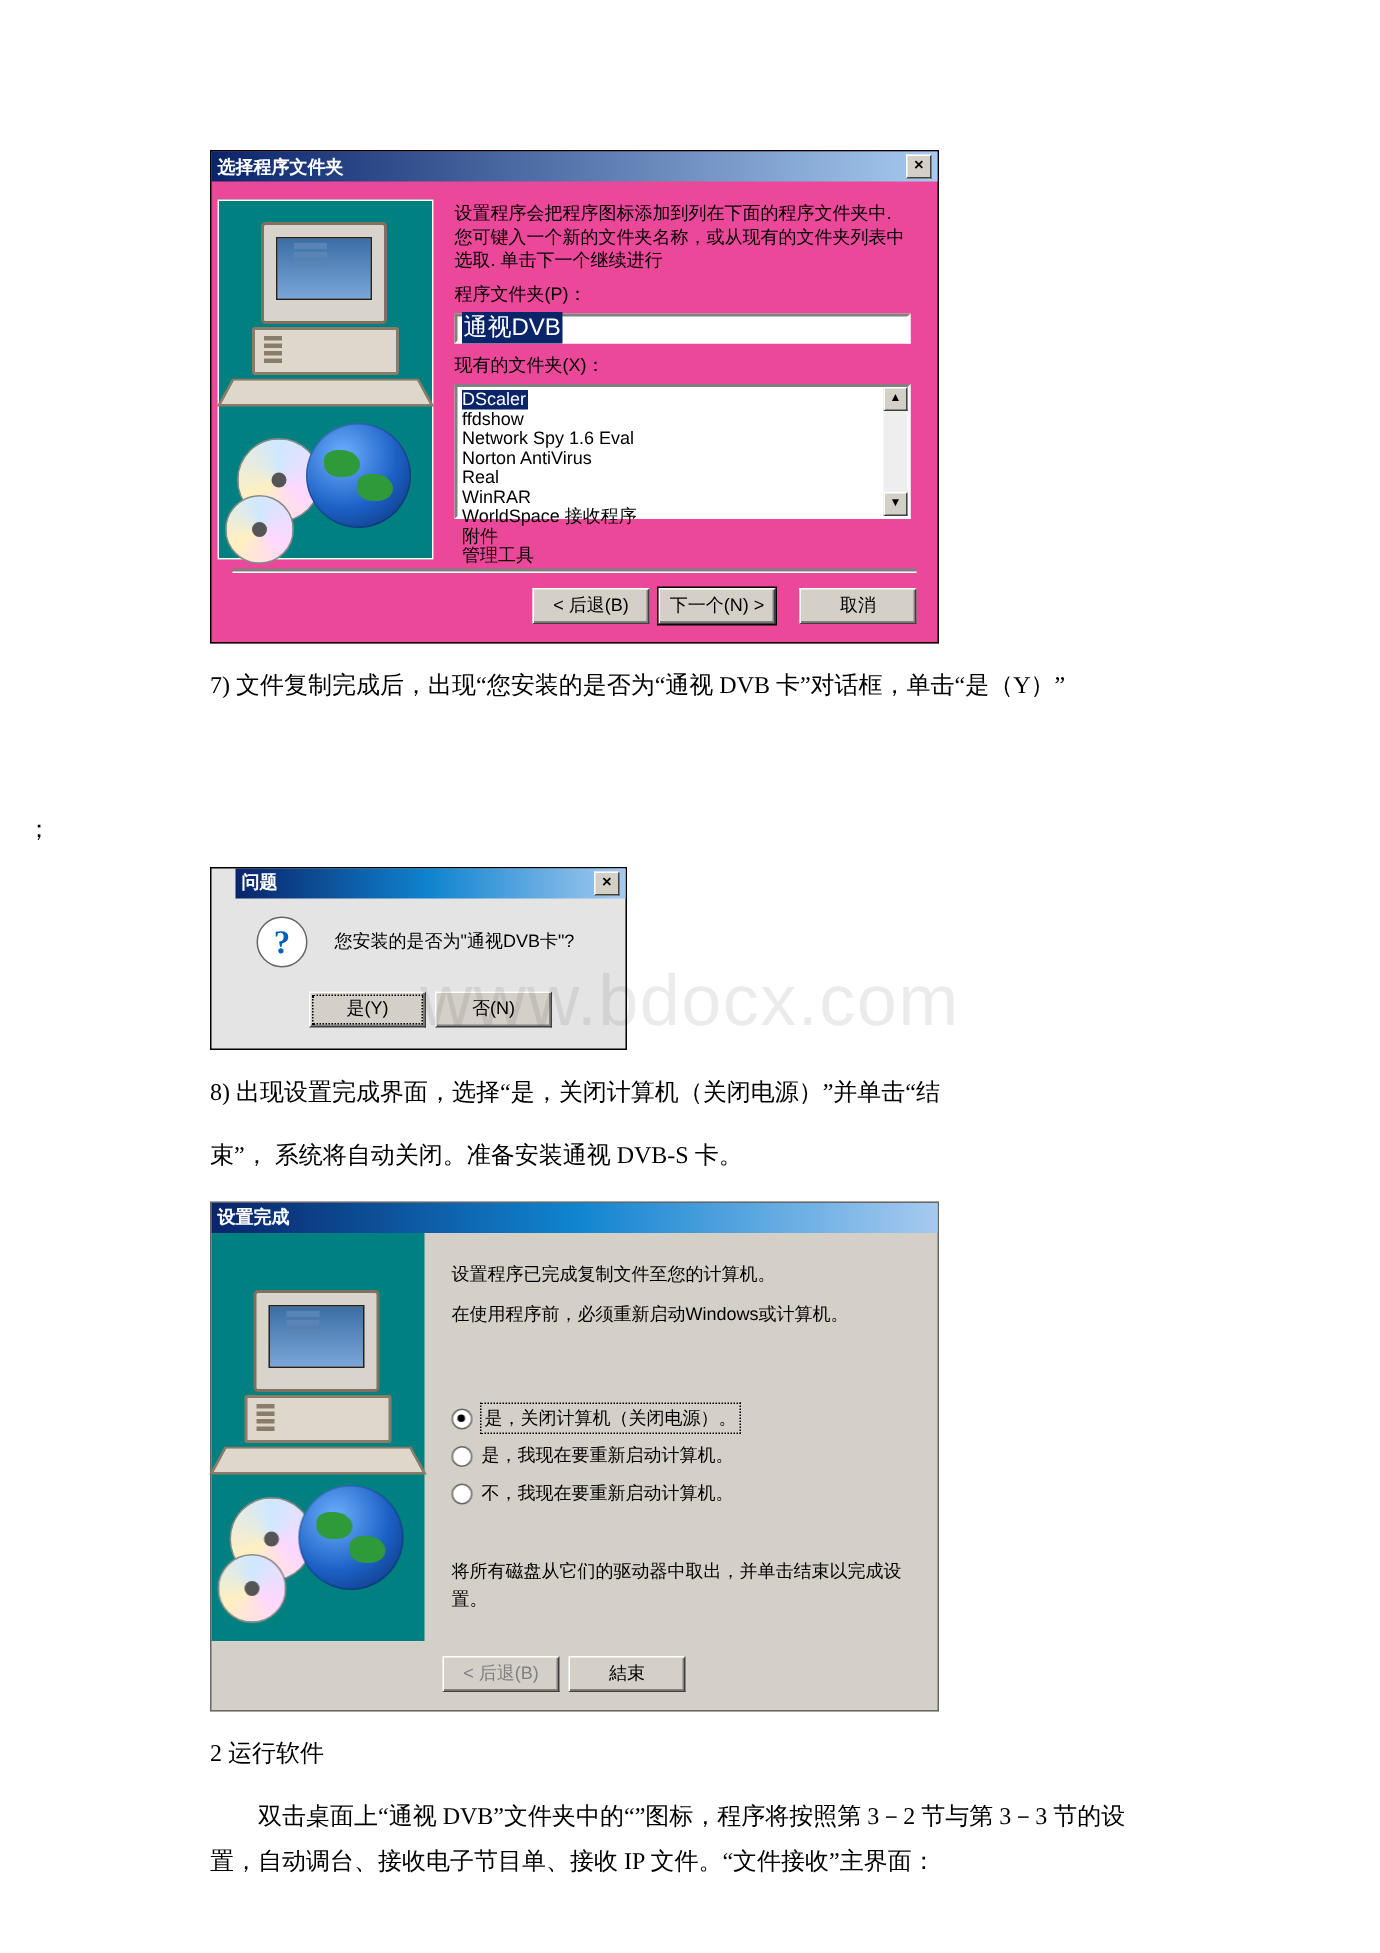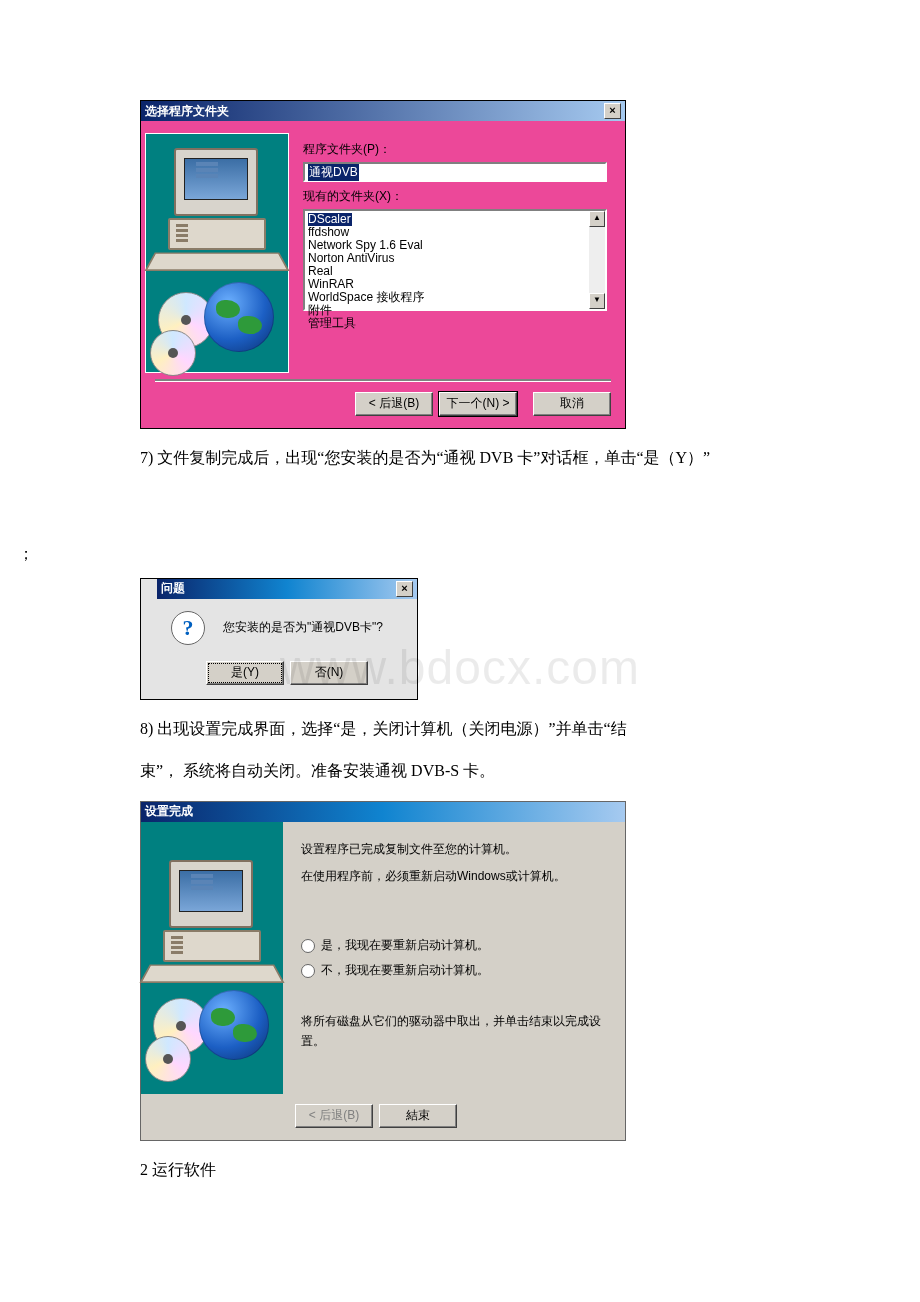--- a/index.html
+++ b/index.html
@@ -205,31 +205,31 @@
   .sunken {
     border: 2px solid;
     border-color: #808080 #fff #fff #808080;
     background: #fff;
     box-sizing: border-box;
   }
   .textfield {
     height: 20px;
     padding: 1px 3px;
     color: #000;
-    font-size: 12px;
+    font-size: 16px;
     display: flex;
     align-items: center;
   }
   .textfield .seltext {
     background: #0a246a;
     color: #fff;
     padding: 0 1px;
   }
   .listbox {
-    height: 102px;
+    height: 90px;
     position: relative;
     padding: 2px 2px 2px 3px;
     font-size: 12px;
     line-height: 13px;
   }
   .listbox .item {
     white-space: pre;
   }
   .listbox .item.sel {
     background: #0a246a;
@@ -399,20 +399,21 @@
     <div class="dlg1-body">
       <div class="wiz-art">
         <div class="monitor"></div>
         <div class="tower"></div>
         <div class="kb"></div>
         <div class="cd"></div>
         <div class="globe"></div>
         <div class="cd cd2"></div>
       </div>
       <div class="dlg1-right">
+        <div style="line-height:1.3">设置程序会把程序图标添加到列在下面的程序文件夹中. 您可键入一个新的文件夹名称，或从现有的文件夹列表中选取. 单击下一个继续进行</div>
         <div class="label">程序文件夹(P)：</div>
         <div class="sunken textfield">
           <span class="seltext">通视DVB</span>
         </div>
         <div class="label">现有的文件夹(X)：</div>
         <div class="sunken listbox">
           <div class="item sel">DScaler</div>
           <div class="item">ffdshow</div>
           <div class="item">Network Spy 1.6 Eval</div>
           <div class="item">Norton AntiVirus</div>
@@ -472,32 +473,37 @@
         <div class="kb" style="top:138px"></div>
         <div class="cd" style="top:176px"></div>
         <div class="globe" style="top:168px"></div>
         <div class="cd cd2" style="top:214px"></div>
       </div>
       <div class="dlg3-right">
         <div>设置程序已完成复制文件至您的计算机。</div>
         <div style="margin-top:8px">在使用程序前，必须重新启动Windows或计算机。</div>
         <div style="height:44px"></div>
         <div class="radio-row">
+          <div class="radio checked"></div>
+          <span class="radio-label focus">是，关闭计算机（关闭电源）。</span>
+        </div>
+        <div class="radio-row">
           <div class="radio"></div>
           <span class="radio-label">是，我现在要重新启动计算机。</span>
         </div>
         <div class="radio-row">
           <div class="radio"></div>
           <span class="radio-label">不，我现在要重新启动计算机。</span>
         </div>
         <div style="height:26px"></div>
         <div>将所有磁盘从它们的驱动器中取出，并单击结束以完成设置。</div>
       </div>
     </div>
     <div class="btnrow" style="justify-content:center">
       <div class="btn disabled">&lt; 后退(B)</div>
       <div class="btn">結束</div>
     </div>
   </div>
 
   <div class="para">2 运行软件</div>
+  <div class="para indent" style="text-indent:2em">双击桌面上“通视 DVB”文件夹中的“”图标，程序将按照第 3－2 节与第 3－3 节的设置，自动调台、接收电子节目单、接收 IP 文件。“文件接收”主界面：</div>
 
 </div>
 
 </body></html>

